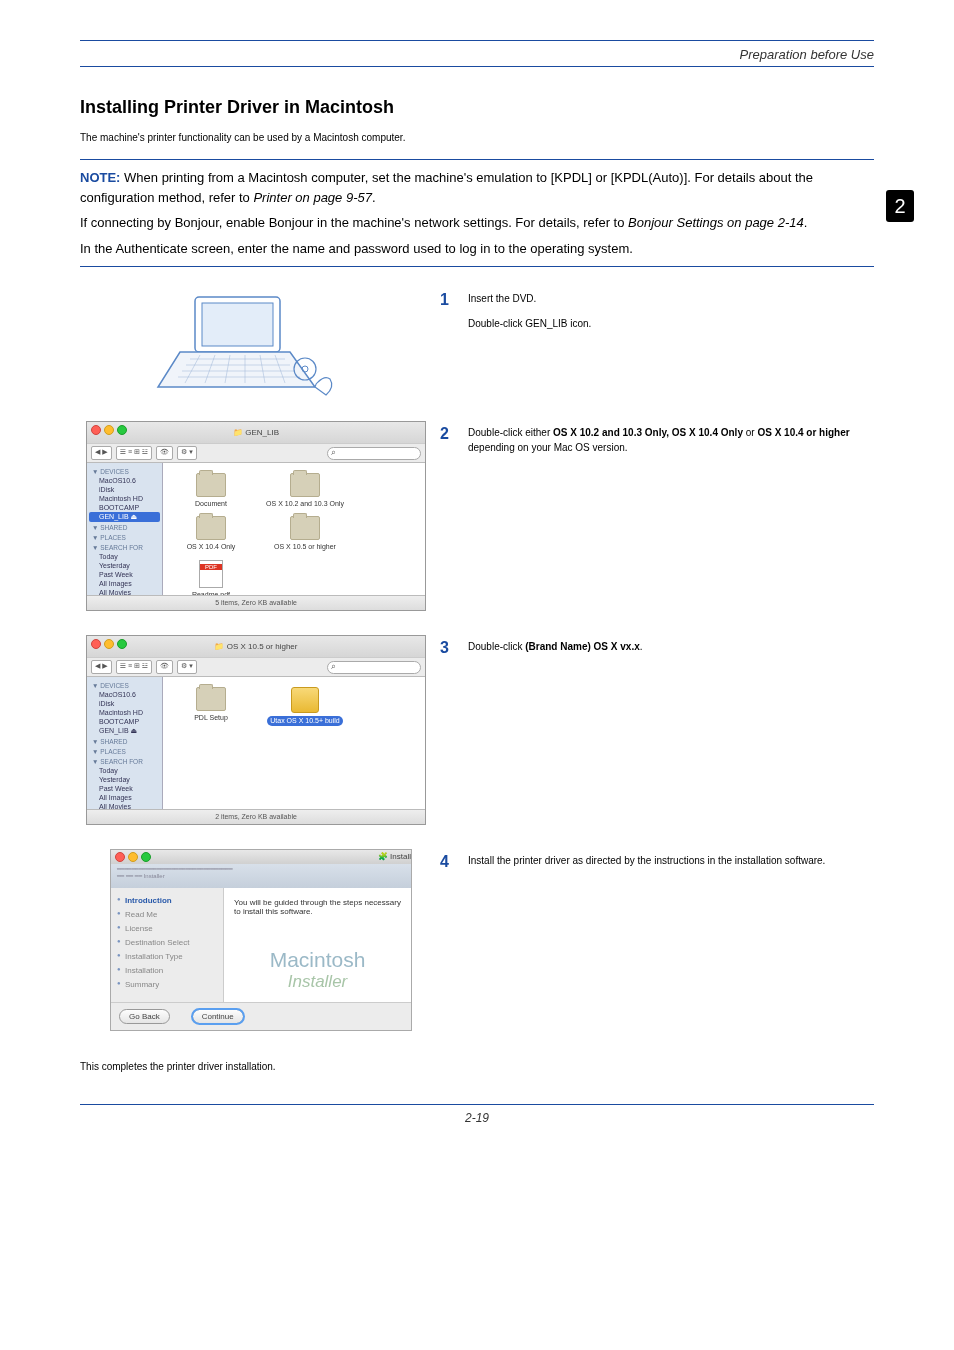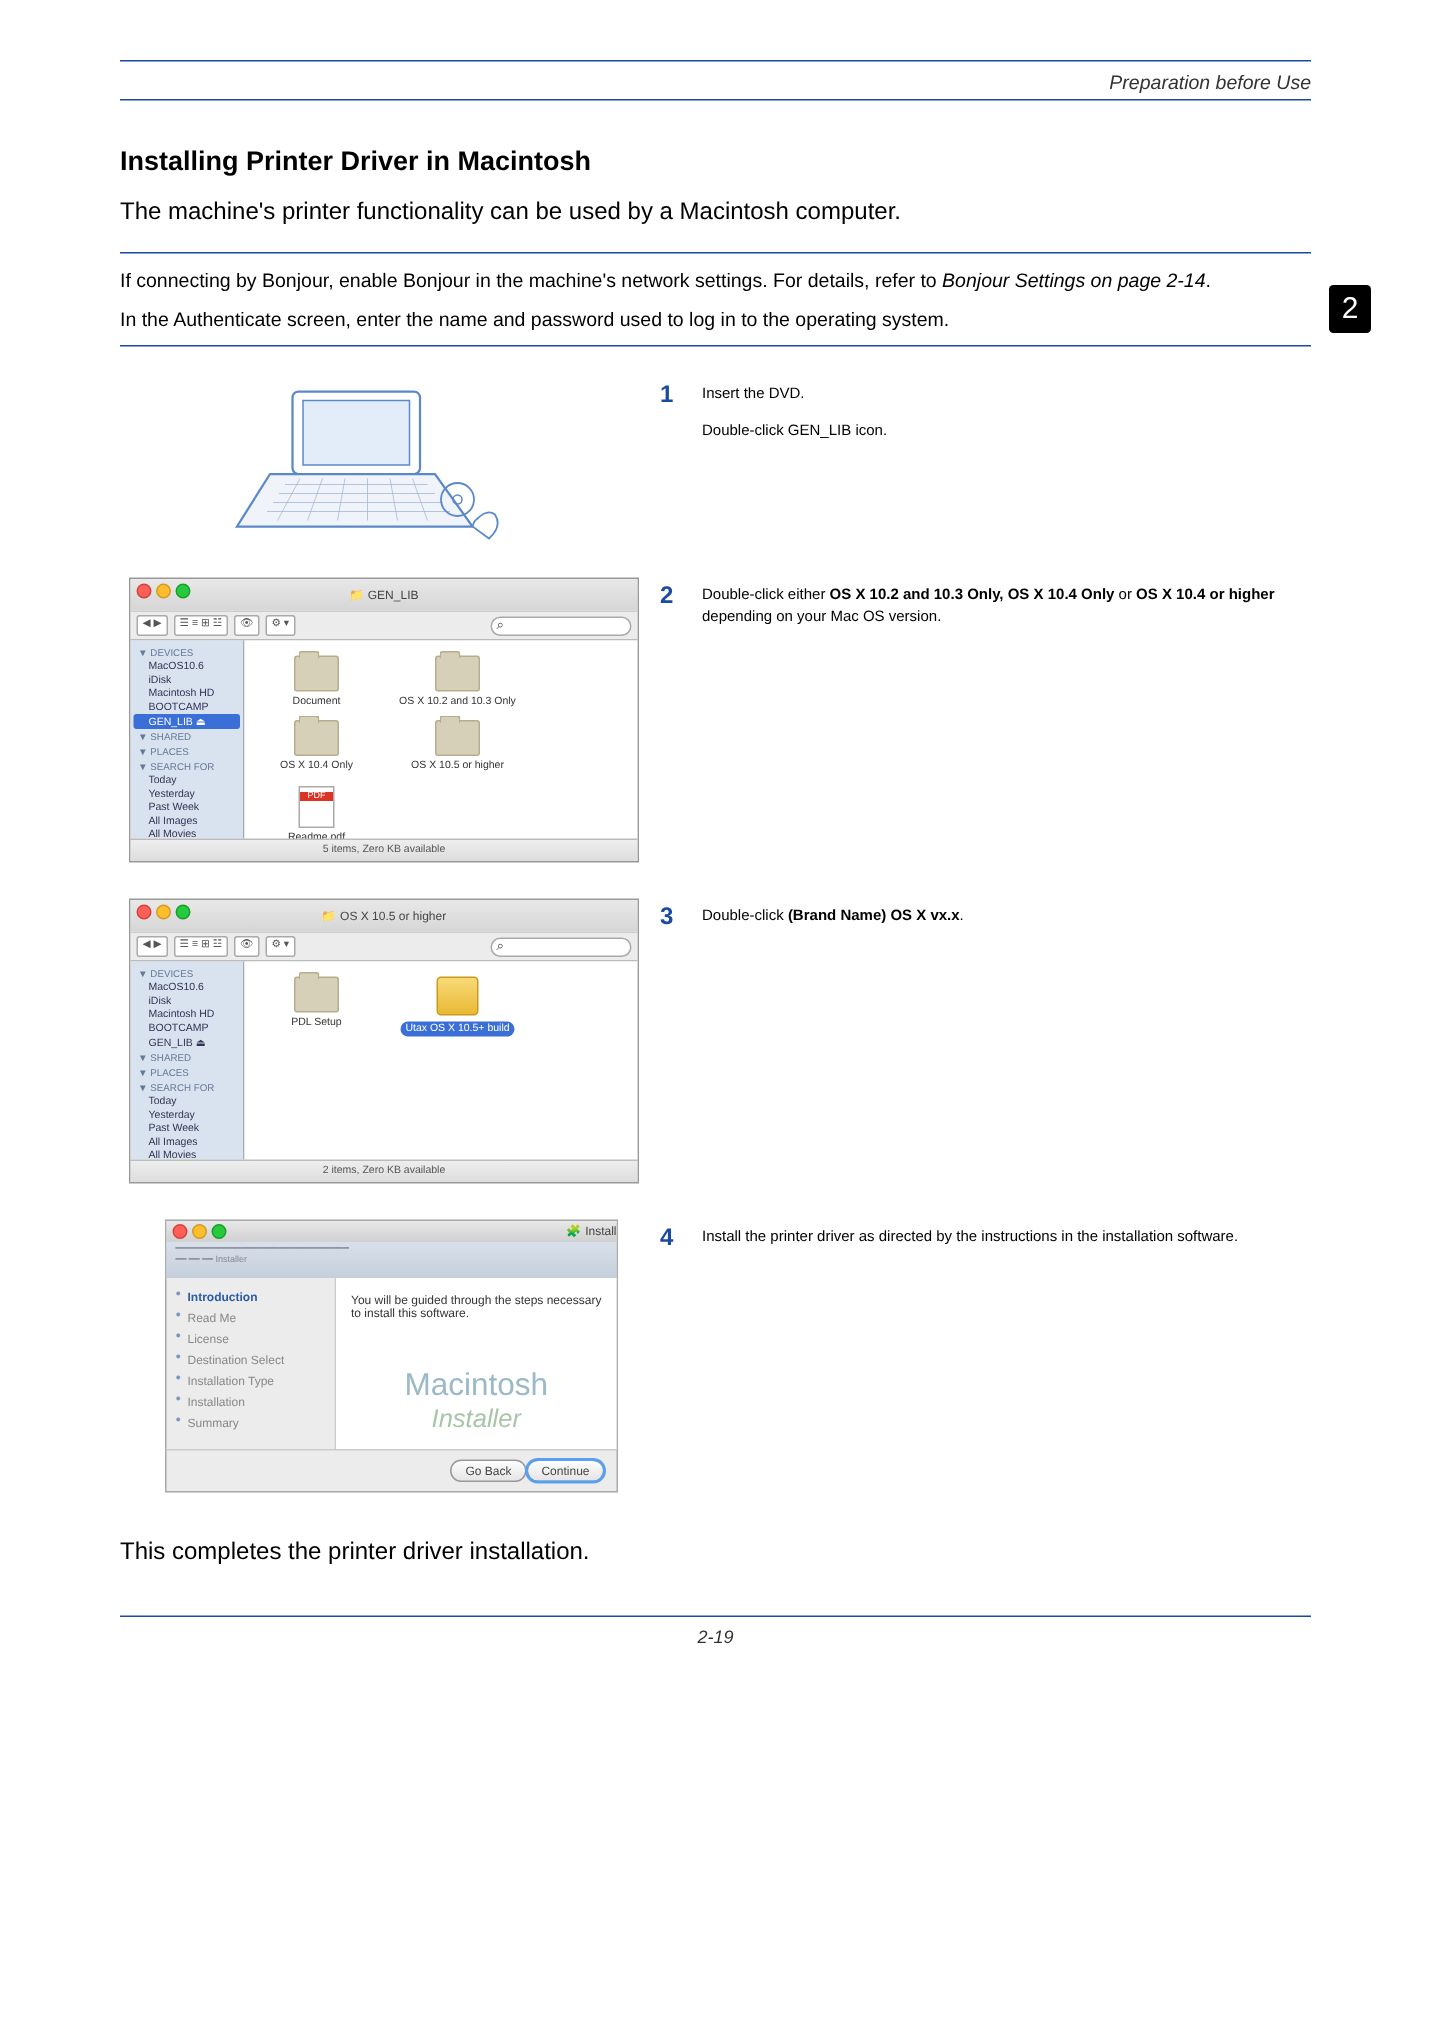--- a/index.html
+++ b/index.html
@@ -45,21 +45,21 @@
       line-height: 32px;
       border-radius: 3px;
     }
     h2.section-title {
       font-size: 18px;
       font-weight: bold;
       margin: 0 0 12px 0;
       color: #000;
     }
     p.body-text {
-      font-size: 16px;
+      font-size: 10px;
       line-height: 1.5;
       margin: 0 0 8px 0;
     }
     .note-block {
       border-top: 1px solid #1a4ba0;
       border-bottom: 1px solid #1a4ba0;
       padding: 8px 0;
       margin: 14px 0 20px 0;
       font-size: 13px;
       line-height: 1.5;
@@ -377,22 +377,22 @@
     }
     .installer-logo {
       text-align:center;
       color:#9bb9c7;
     }
     .installer-logo .l1{font-size:21px;font-weight:300;}
     .installer-logo .l2{font-size:17px;font-weight:300;font-style:italic;color:#a8c5a8;}
     .installer-buttons{
       padding:6px 8px;
       display:flex;
-      justify-content:flex-end;
-      gap:0;
+      justify-content:flex-start;
+      gap:22px;
       border-top:1px solid #ccc;
     }
     .mac-btn{
       font-size:8px;
       padding:2px 9px;
       border-radius:9px;
       background:linear-gradient(#fdfdfd,#e5e5e5);
       border:1px solid #999;
       color:#444;
     }
@@ -409,20 +409,23 @@
   <div class="breadcrumb">Preparation before Use</div>
   <div class="header-line-bottom"></div>
 
   <div class="chapter-badge">2</div>
 
   <h2 class="section-title">Installing Printer Driver in Macintosh</h2>
 
   <p class="body-text">The machine's printer functionality can be used by a Macintosh computer.</p>
 
   <div class="note-block">
+    <p style="margin:0 0 6px 0;">
+      <span class="note-label">NOTE:</span><span> When printing from a Macintosh computer, set the machine's emulation to [KPDL] or [KPDL(Auto)]. For details about the configuration method, refer to </span><em>Printer on page 9-57</em><span>.</span>
+    </p>
     <p style="margin:0 0 6px 0;">
       <span>If connecting by Bonjour, enable Bonjour in the machine's network settings. For details, refer to </span><em>Bonjour Settings on page 2-14</em><span>.</span>
     </p>
     <p style="margin:0;">
       <span>In the Authenticate screen, enter the name and password used to log in to the operating system.</span>
     </p>
   </div>
 
   <div class="steps-row">
     <div class="step-image-col">

